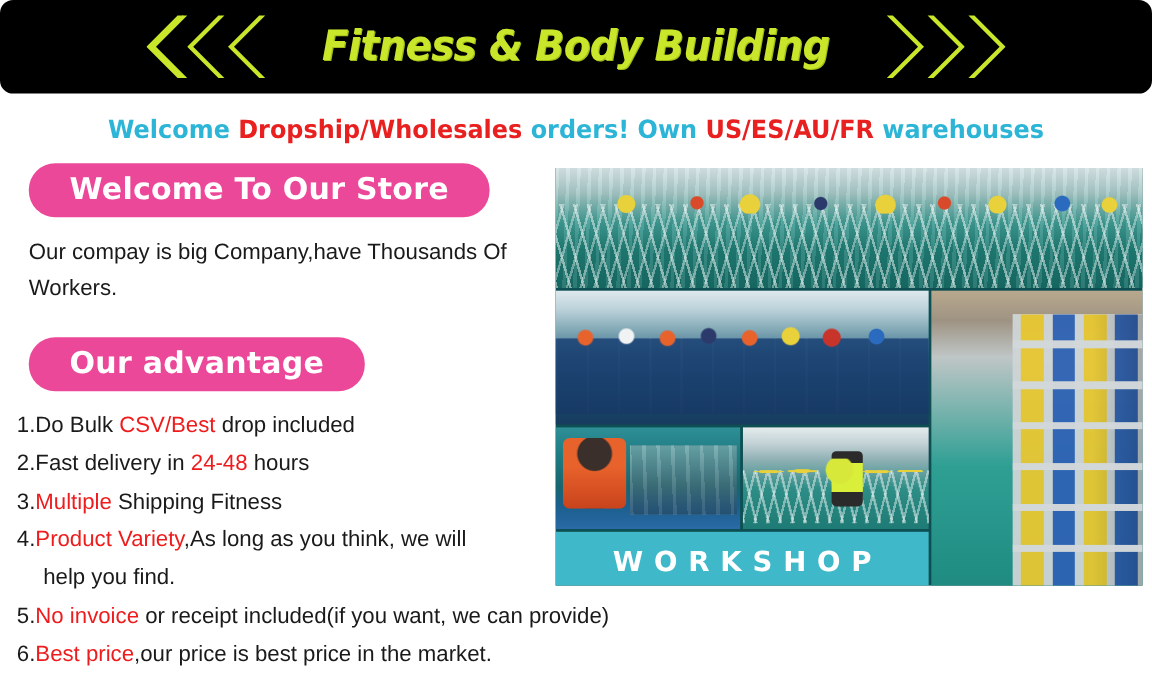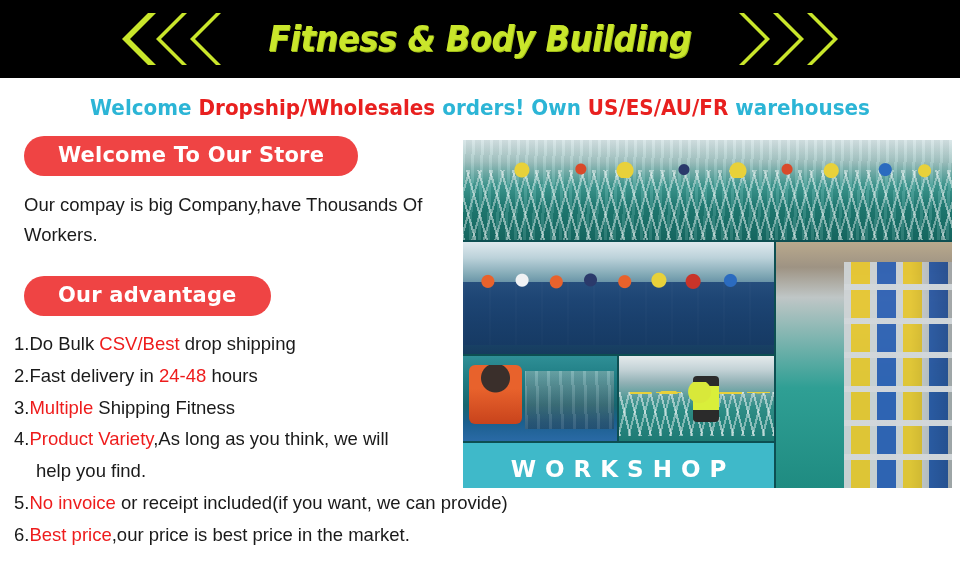--- a/index.html
+++ b/index.html
@@ -15,20 +15,21 @@
     background: #ffffff;
   }
 
   
   .banner {
     position: absolute; left: 0; top: 0;
     width: 960px; height: 78px;
     background: #000000;
     display: flex; align-items: center; justify-content: center;
     gap: 26px;
+    border-radius: 11px;
   }
   .chev-group { display: flex; align-items: center; }
   .chev {
     width: 34px; height: 56px;
     display: block;
   }
   .chev svg { display: block; }
   .banner-title {
     color: #c9e62b;
     font-family: "DejaVu Sans", sans-serif;
@@ -57,25 +58,25 @@
 
   
   .left-col {
     position: absolute; left: 0; top: 136px;
     width: 462px;
   }
   .pill {
     display: inline-block;
     margin-left: 24px;
     padding: 7px 34px 9px 34px;
-    background: #ef4444;
+    background: #ec4899;
     border-radius: 22px;
     color: #ffffff;
     font-family: "DejaVu Sans", sans-serif;
-    font-size: 21px;
+    font-size: 25px;
     font-weight: bold;
     letter-spacing: 0.2px;
     white-space: nowrap;
   }
   .para {
     margin: 14px 0 0 24px;
     font-size: 18.5px;
     color: #1a1a1a;
     line-height: 1.62;
     width: 430px;
@@ -326,21 +327,21 @@
     <div class="pill">Welcome To Our Store</div>
 
     <p class="para">Our compay is big Company,have Thousands Of Workers.</p>
 
 
     <div class="adv-pill-wrap">
       <div class="pill">Our advantage</div>
     </div>
 
     <ol class="adv">
-      <li><span class="num">1.</span><span>Do Bulk </span><span class="red">CSV/Best</span><span> drop shipping</span></li>
+      <li><span class="num">1.</span><span>Do Bulk </span><span class="red">CSV/Best</span><span> drop included</span></li>
 
       <li><span class="num">2.</span><span>Fast delivery in </span><span class="red">24-48</span><span> hours</span></li>
 
       <li><span class="num">3.</span><span></span><span class="red">Multiple</span><span> Shipping Fitness</span></li>
 
       <li class="wrap2"><span class="num">4.</span><span></span><span class="red">Product Variety</span><span>,As long as you think, we will</span><span class="indent-line">help you find.</span></li>
 
       <li><span class="num">5.</span><span></span><span class="red">No invoice</span><span> or receipt included(if you want, we can provide)</span></li>
 
       <li><span class="num">6.</span><span></span><span class="red">Best price</span><span>,our price is best price in the market.</span></li>

